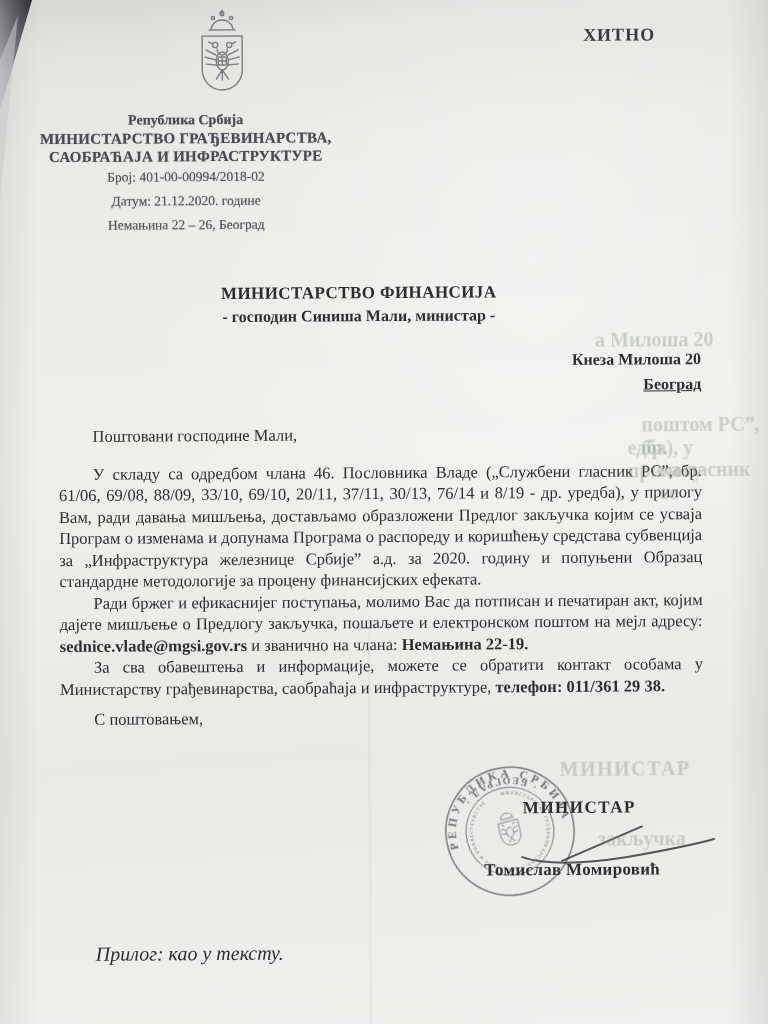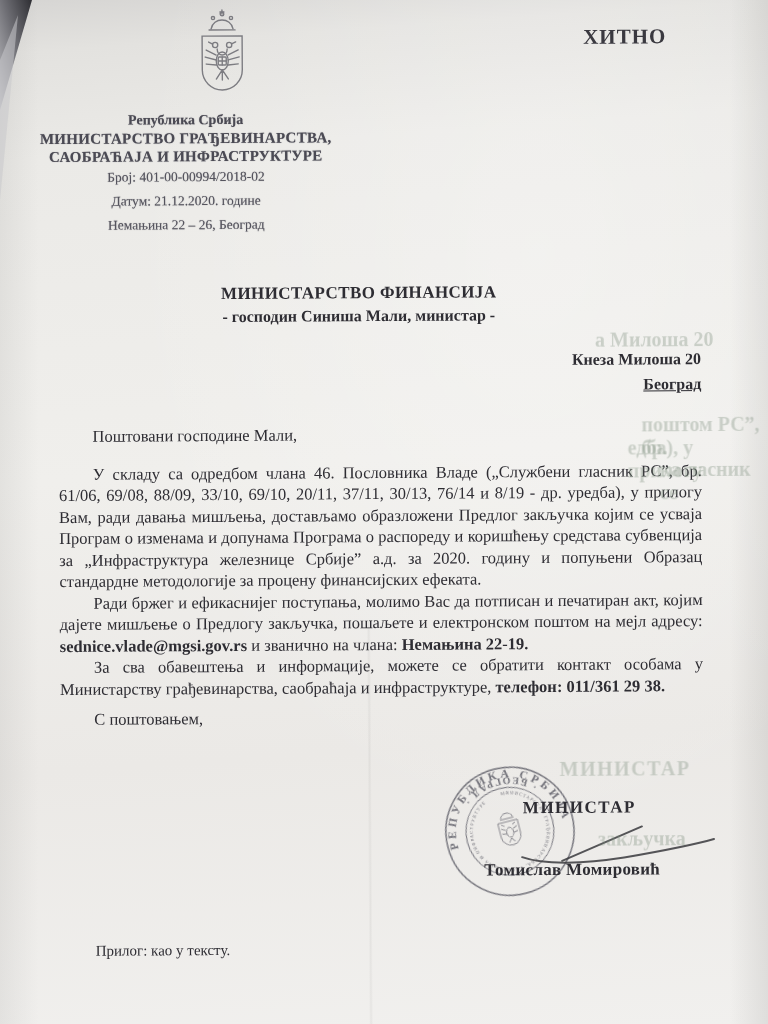--- a/index.html
+++ b/index.html
@@ -15,21 +15,21 @@
       linear-gradient(90deg, rgba(110,110,108,0.10) 0%, rgba(110,110,108,0) 5%, rgba(110,110,108,0) 95%, rgba(110,110,108,0.14) 100%),
       linear-gradient(176deg, #d6d5d3 0%, #e3e2df 5%, #ebeae7 15%, #f0efec 45%, #ebe9e6 72%, #f1f0ee 100%);
   }
   .sheet{position:absolute;inset:0;transform:rotate(-0.35deg);color:#2e2d33;}
   .abs{position:absolute;}
 
   
   .corner-svg{position:absolute;left:0;top:0;}
 
   
-  .urgent{left:586px;top:26px;font-size:21px;font-weight:bold;letter-spacing:1px;color:#3a3940;}
+  .urgent{left:586px;top:26px;font-size:18px;font-weight:bold;letter-spacing:1px;color:#3a3940;}
   .crest{left:196px;top:8px;opacity:.75;}
   .lh-block{left:8px;top:110px;width:360px;text-align:center;color:#4b4a54;
             text-shadow:0 0 1px rgba(75,74,84,.55);}
   .lh-country{font-size:14px;font-weight:bold;line-height:18px;}
   .lh-min{font-size:15px;font-weight:bold;line-height:18px;letter-spacing:.3px;}
   .lh-info{font-size:13.5px;line-height:24px;color:#55545e;}
   .lh-info:first-of-type{margin-top:5px;}
 
   
   .rcpt{left:140px;top:283px;width:440px;text-align:center;}
@@ -44,21 +44,21 @@
   .letter-body p.p1{margin-top:16px;}
   .letter-body p.closing{margin-top:9px;text-align:left;}
   .b{font-weight:bold;}
 
   
   .stamp-svg{left:438px;top:762px;opacity:.85;filter:blur(.3px);transform:rotate(-14deg);}
   .minister-title{left:521px;top:799px;font-size:17px;font-weight:bold;letter-spacing:1.5px;}
   .sig-svg{left:512px;top:818px;}
   .minister-name{left:482px;top:861px;font-size:17px;font-weight:bold;letter-spacing:.3px;}
 
-  .attachment{left:93px;top:941px;font-size:15px;}
+  .attachment{left:93px;top:941px;font-size:20px;font-style:italic;}
 
   
   .ghost{position:absolute;color:#7f907f;opacity:.35;filter:blur(.7px);font-weight:bold;font-size:20px;}
   .crease{position:absolute;left:366px;top:620px;width:4px;height:404px;
           background:linear-gradient(90deg,transparent,rgba(90,90,88,.07),transparent);}
 </style>
 </head>
 <body>
 
 <div class="photo">

